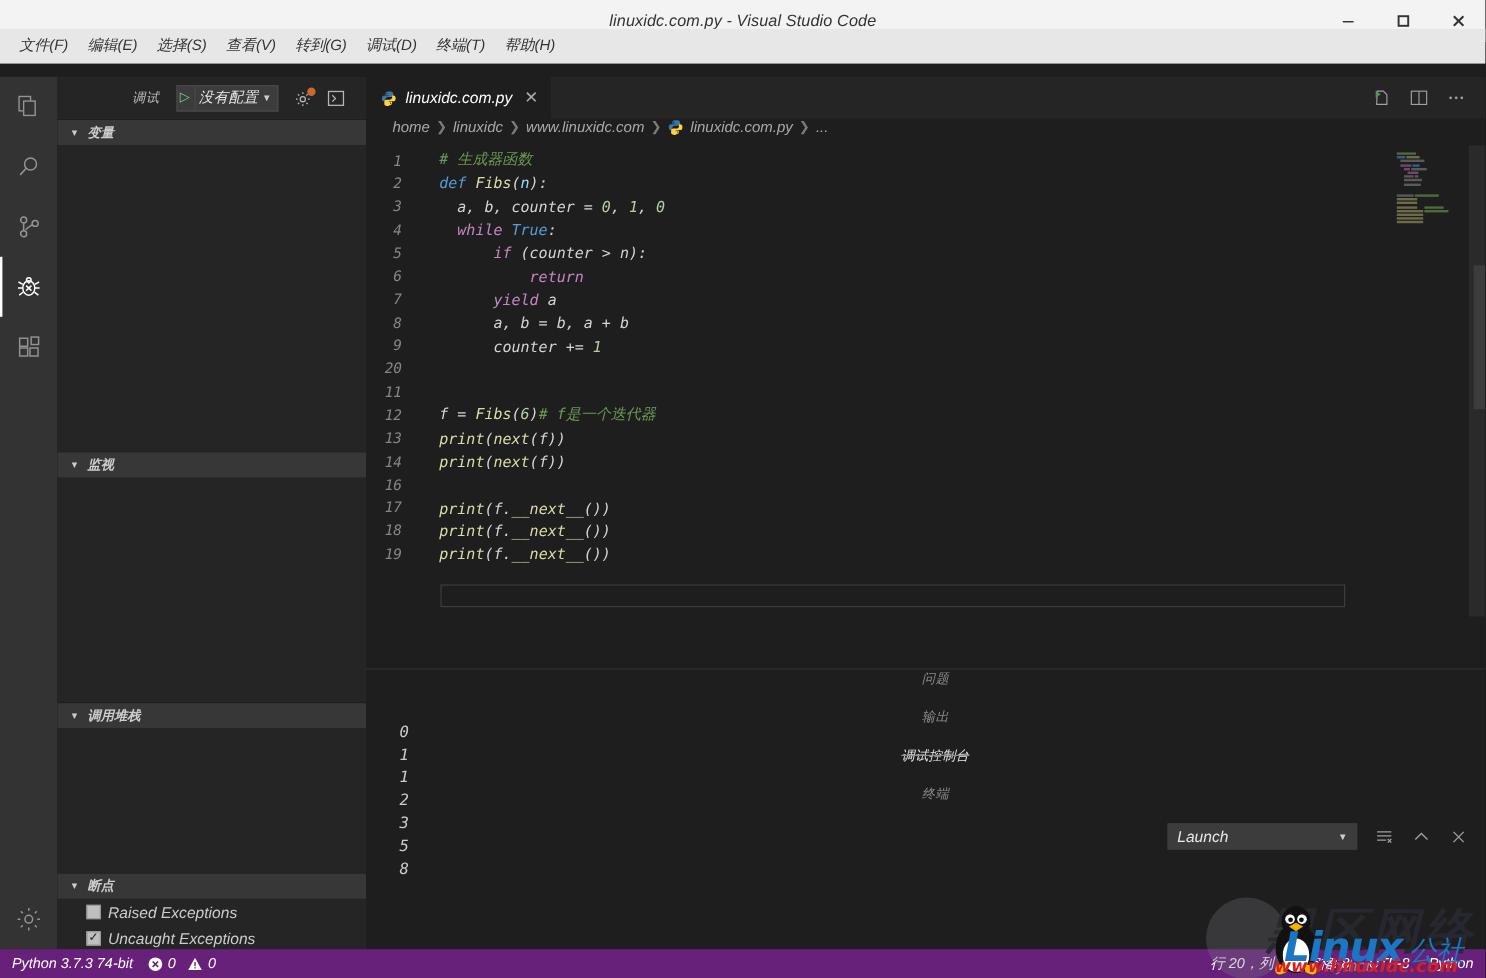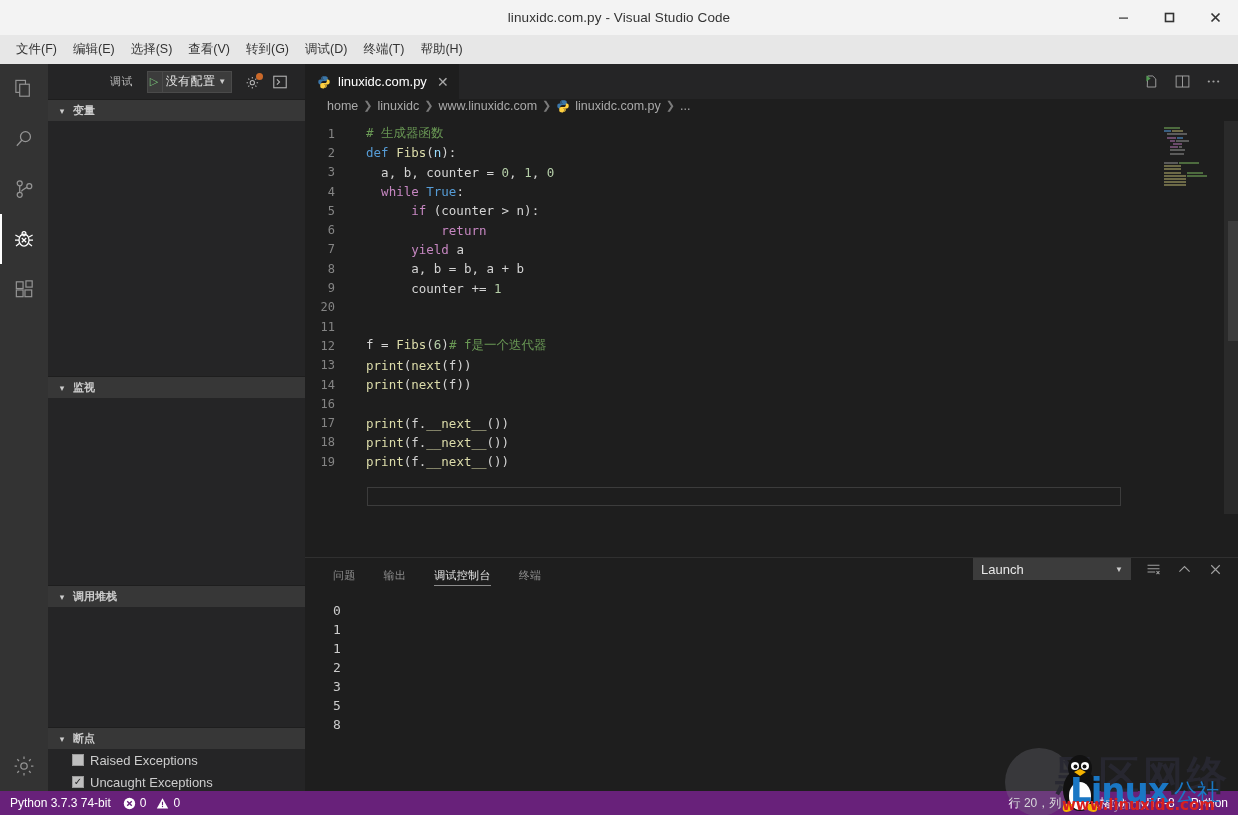--- a/index.html
+++ b/index.html
@@ -1,38 +1,38 @@
 <!DOCTYPE html>
 <html><head>
 <meta charset="utf-8">
 <style>
   * { box-sizing: border-box; margin: 0; padding: 0; }
   html, body {
     width: 1238px; height: 815px; overflow: hidden;
     font-family: "Liberation Sans", "DejaVu Sans", sans-serif;
     background: #1e1e1e; color: #cccccc;
   }
-  #app { position: relative; width: 1238px; height: 815px; }
+  #app { position: relative; width: 1238px; height: 815px; font-style: italic; }
 
   
   .titlebar {
     position: absolute; left: 0; top: 0; width: 1238px; height: 35px;
     background: #f3f3f3; color: #333333;
     display: flex; align-items: center; justify-content: center;
     font-size: 13.5px;
   }
   .titlebar .title { letter-spacing: .1px; }
   .winbtns { position: absolute; right: 0; top: 0; height: 35px; display: flex; }
   .winbtn { width: 46px; height: 35px; display: flex; align-items: center;
             justify-content: center; color: #333; font-size: 13px; }
   .winbtn svg { display:block; }
 
   
   .menubar {
-    position: absolute; left: 0; top: 35px; width: 1238px; height: 29px;
+    position: absolute; left: 0; top: 24px; width: 1238px; height: 29px;
     background: #e7e7e7; color: #333333;
     display: flex; align-items: center; padding-left: 8px; font-size: 12.5px;
   }
   .menuitem { padding: 3px 8px; white-space: nowrap; }
 
   
   .activitybar {
     position: absolute; left: 0; top: 64px; width: 48px; height: 727px;
     background: #333333;
   }
@@ -128,21 +128,21 @@
   .mm-slider { position: absolute; right: 0; top: 0; width: 14px; height: 393px; background: #2a2a2a; }
 
   .editor-scrollbar { position: absolute; right: 0; top: 100px; width: 10px; height: 120px;
                       background: #4a4a4a; opacity: .55; }
   .cursor-line { position: absolute; left: 62px; width: 754px; height: 19px;
                  border: 1px solid #3c3c3c; }
 
   
   .panel { position: absolute; left: 0; top: 493px; width: 933px; height: 298px; background: #1e1e1e;
            border-top: 1px solid #303030; }
-  .panel-tabs { height: 35px; display: flex; align-items: flex-start; padding-left: 16px; gap: 4px; }
+  .panel-tabs { height: 35px; display: flex; align-items: center; padding-left: 16px; gap: 17px; flex-direction: column; }
   .ptab { font-size: 11px; color: #8c8c8c; padding: 0 12px; height: 35px;
           display: flex; align-items: center; position: relative; letter-spacing: .3px; }
   .ptab.active { color: #e7e7e7; }
   .ptab.active:after { content: ""; position: absolute; left: 12px; right: 12px; bottom: 7px;
                        height: 1px; background: #8c8c8c; }
   .panel-right { margin-left: auto; display: flex; align-items: center; gap: 14px; padding-right: 14px; }
   .console-select {
     width: 158px; height: 22px; background: #3c3c3c; border: 1px solid #3c3c3c;
     display: flex; align-items: center; justify-content: space-between;
     padding: 0 7px; font-size: 13px; color: #e8e8e8;

